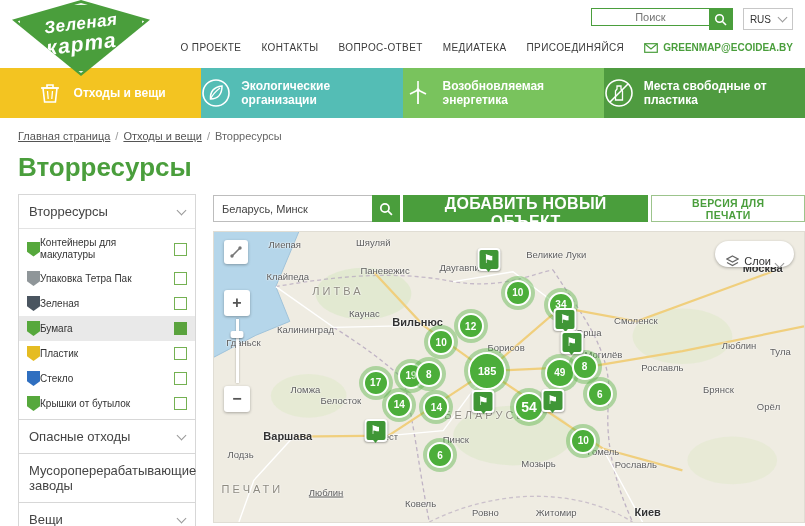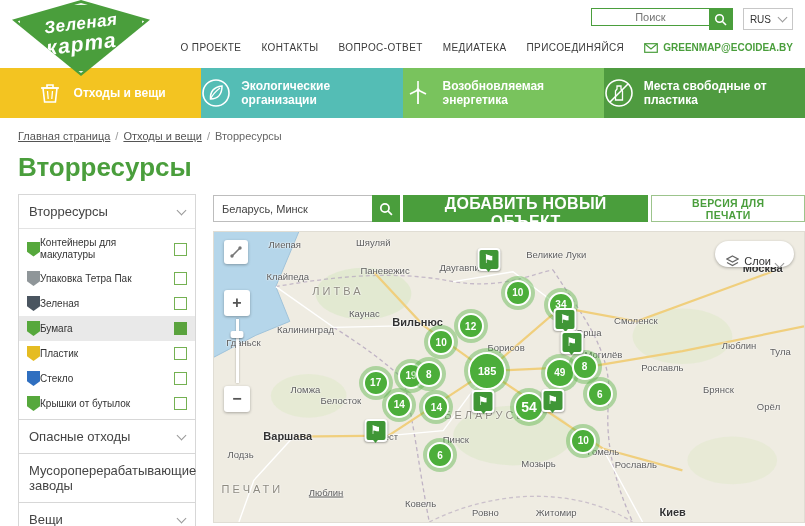--- a/index.html
+++ b/index.html
@@ -323,21 +323,21 @@
               <span class="map-label city" style="left: 29%; top: 70.5%;">Брест</span>
               <span class="map-label city" style="left: 41%; top: 71.5%;">Пинск</span>
               <span class="map-label city" style="left: 55%; top: 79.5%;">Мозырь</span>
               <span class="map-label city" style="left: 66%; top: 75.5%;">Гомель</span>
               <span class="map-label city" style="left: 71.5%; top: 80%;">Рославль</span>
               <span class="map-label country" style="left: 6.5%; top: 88.5%;">ПЕЧАТИ</span>
               <span class="map-label city" style="left: 19%; top: 89.5%; text-decoration: underline;">Люблин</span>
               <span class="map-label city" style="left: 35%; top: 93.5%;">Ковель</span>
               <span class="map-label city" style="left: 46%; top: 96.5%;">Ровно</span>
               <span class="map-label city" style="left: 58%; top: 96.5%;">Житомир</span>
-              <span class="map-label capital" style="left: 73.5%; top: 96.5%; margin-left: 25px;">Киев</span>
+              <span class="map-label capital" style="left: 73.5%; top: 96.5%;">Киев</span>
             </div>
           <div id="map-markers">
               <div class="cluster" style="left: 51.5%; top: 21%; width: 26px; height: 26px; font-size: 10px;">10</div>
               <div class="cluster" style="left: 58.8%; top: 25%; width: 26px; height: 26px; font-size: 10px;">34</div>
               <div class="cluster" style="left: 43.5%; top: 32.5%; width: 26px; height: 26px; font-size: 10px;">12</div>
               <div class="cluster" style="left: 38.5%; top: 38%; width: 26px; height: 26px; font-size: 10px;">10</div>
               <div class="cluster" style="left: 46.3%; top: 48%; width: 38px; height: 38px; font-size: 11px;">185</div>
               <div class="cluster" style="left: 33.4%; top: 49.5%; width: 26px; height: 26px; font-size: 10px;">19</div>
               <div class="cluster" style="left: 36.4%; top: 49%; width: 26px; height: 26px; font-size: 10px;">8</div>
               <div class="cluster" style="left: 27.4%; top: 52%; width: 26px; height: 26px; font-size: 10px;">17</div>

